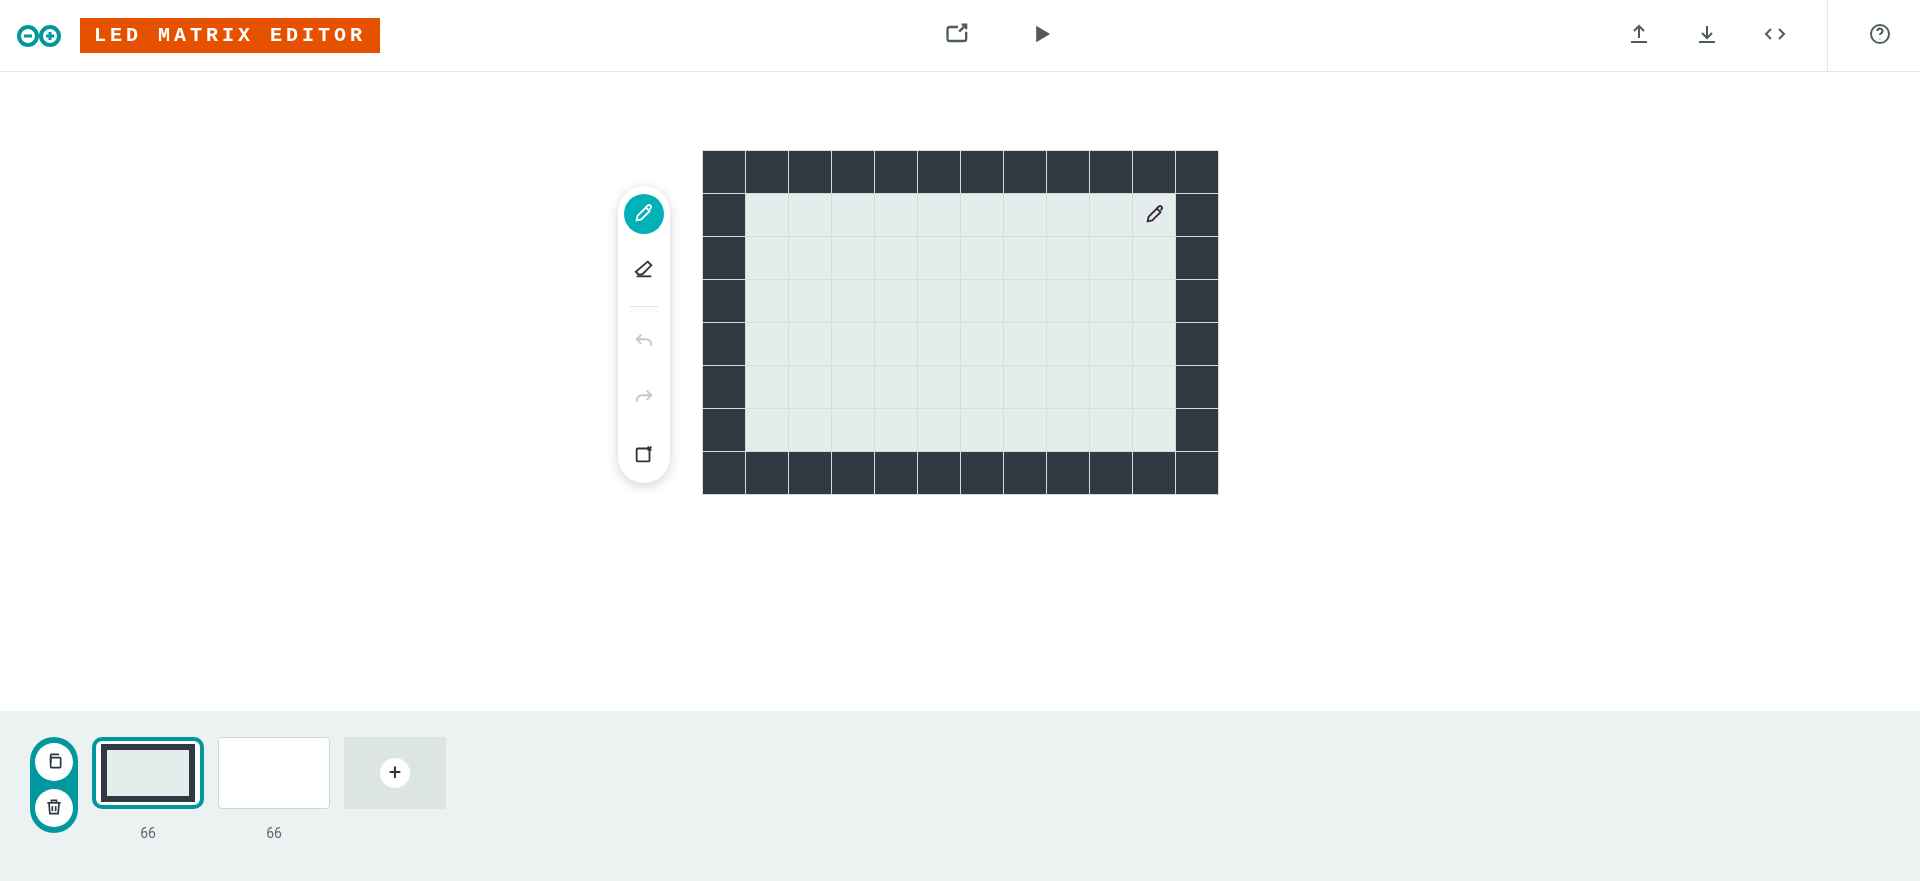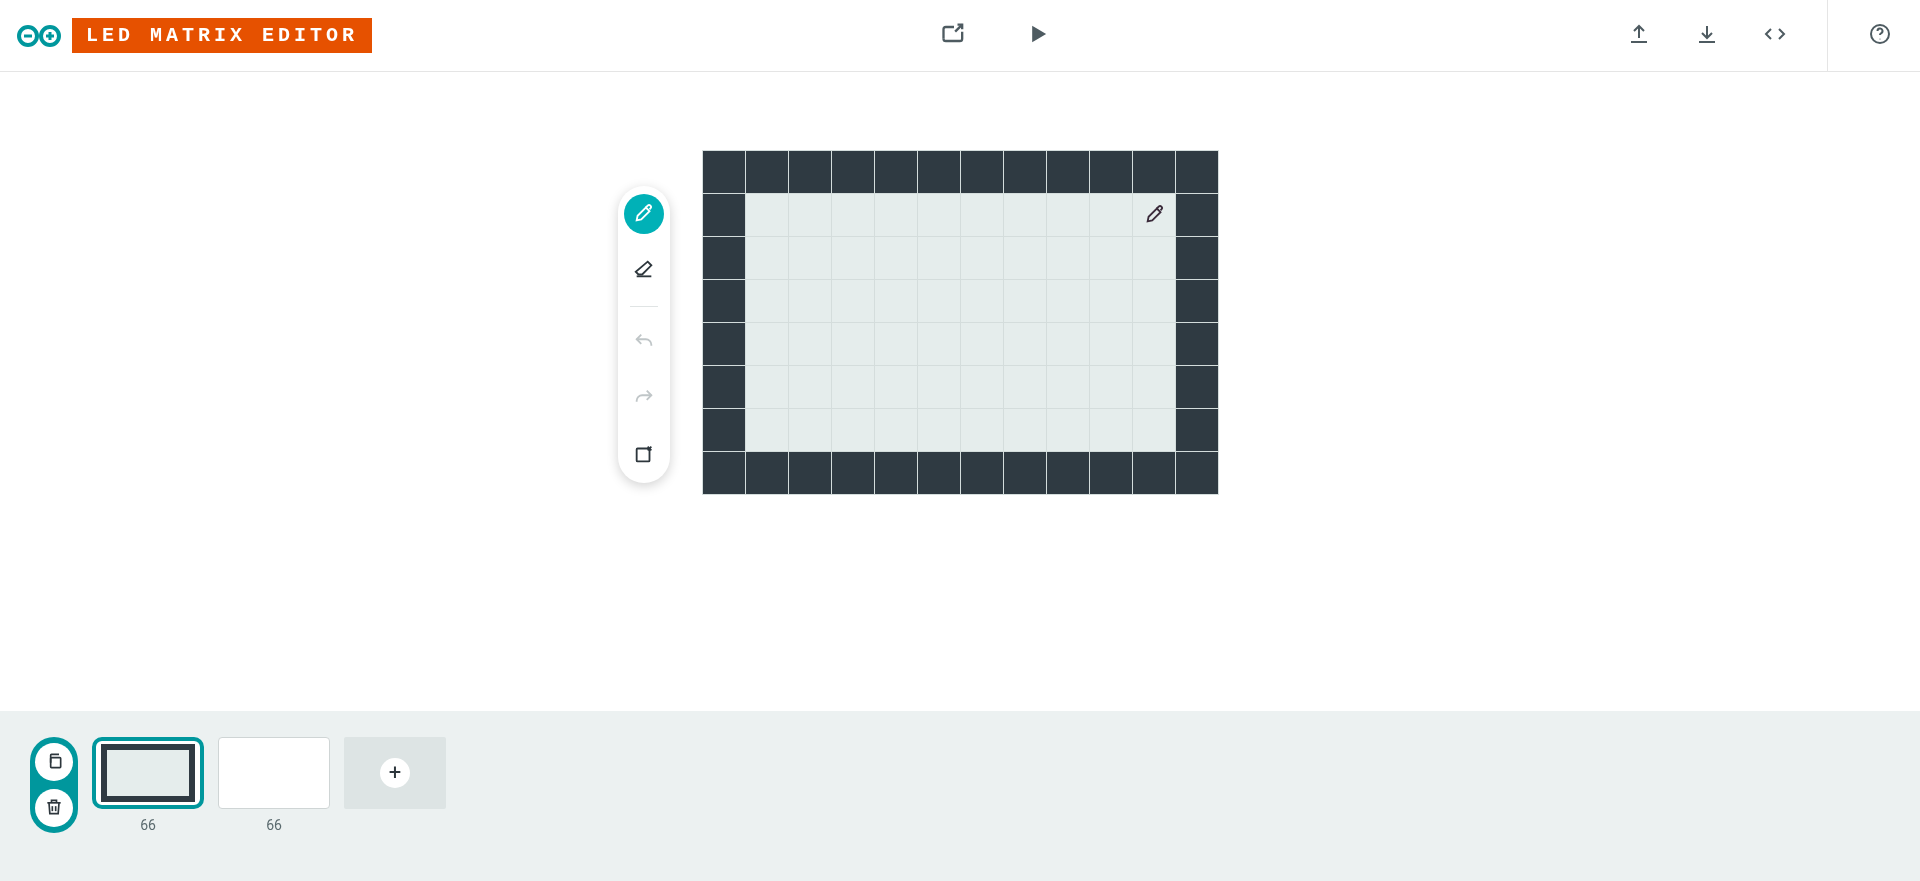--- a/index.html
+++ b/index.html
@@ -17,21 +17,21 @@
   html,body{margin:0;padding:0;height:100%;font-family:-apple-system,BlinkMacSystemFont,"Segoe UI",Roboto,Helvetica,Arial,sans-serif;}
   body{background:var(--page-bg);display:flex;flex-direction:column;min-height:881px;width:1920px;overflow:hidden;}
 
   
   .header{
     height:72px;
     border-bottom:1px solid var(--border-light);
     display:flex;
     align-items:center;
     padding:0 20px 0 14px;
-    gap:4px;
+    gap:12px;
   }
   .logo{display:flex;align-items:center;margin-right:4px;}
   .logo svg{width:50px;height:34px;}
   .app-title{
     background:var(--orange);
     color:#fff;
     font-family:"Courier New",monospace;
     font-weight:700;
     font-size:20px;
     letter-spacing:4px;
@@ -128,21 +128,21 @@
   .fa-btn{
     width:38px;height:38px;border-radius:50%;
     background:#fff;border:none;cursor:pointer;
     display:flex;align-items:center;justify-content:center;
     color:#2d363c;
   }
   .fa-btn svg{width:20px;height:20px;stroke:currentColor;fill:none;stroke-width:2;}
 
   .frames{display:flex;gap:14px;align-items:flex-start;}
   .frame{
-    display:flex;flex-direction:column;align-items:center;gap:8px;
+    display:flex;flex-direction:column;align-items:center;gap:16px;
   }
   .thumb{
     width:112px;height:72px;
     background:#fff;
     border:1px solid #cfd5d5;
     border-radius:4px;
     position:relative;
     display:flex;align-items:center;justify-content:center;
   }
   .frame.selected .thumb{

